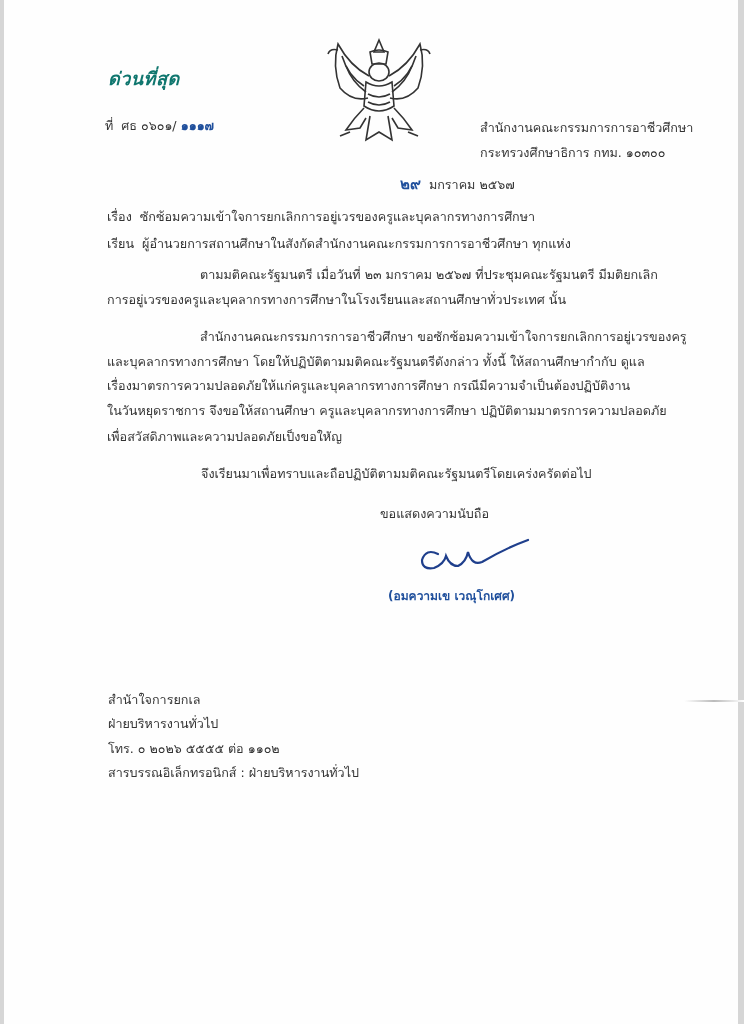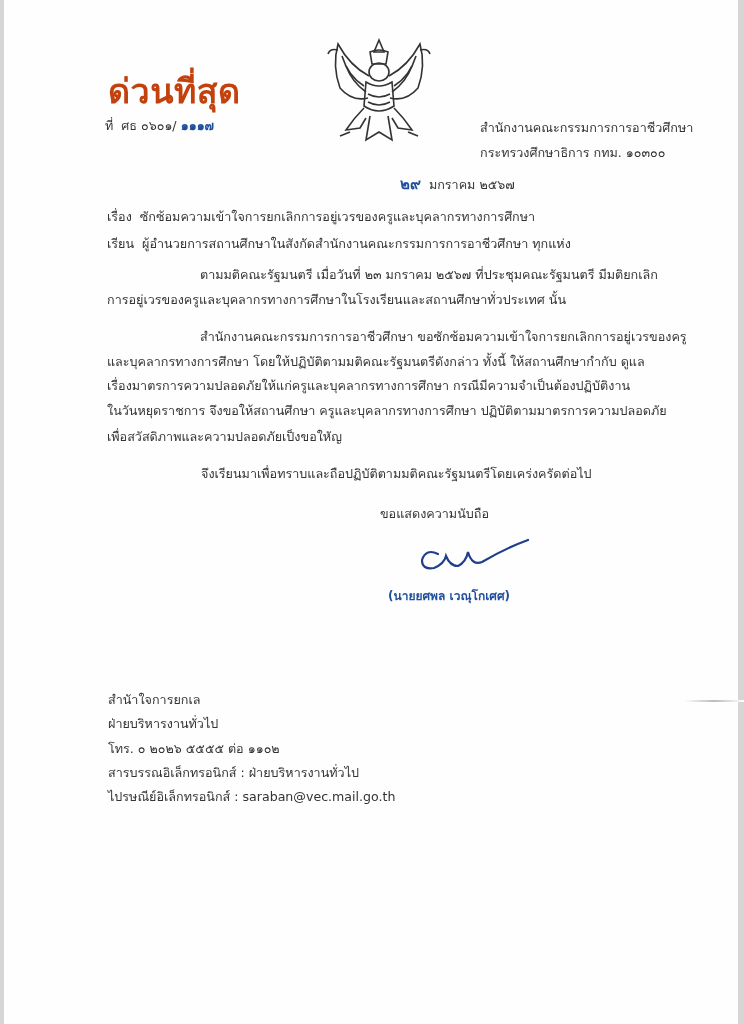--- a/index.html
+++ b/index.html
@@ -9,22 +9,23 @@
     font-family: "DejaVu Sans", "Liberation Sans", sans-serif;
     color: #2a2a2a;
   }
   .page {
     position: absolute; left: 4px; top: 0; width: 734px; height: 1024px;
     background: #fefefe;
   }
   .abs { position: absolute; white-space: nowrap; }
   .t { font-size: 12.6px; line-height: 16px; color: #333; letter-spacing: 0; }
   .urgent {
-    left: 104px; top: 64px; font-size: 34px; font-weight: bold; color: #c2410c;
+    left: 104px; top: 64px; font-size: 18px; font-weight: bold; color: #0f766e;
     letter-spacing: 0.5px;
+    font-style: italic;
   }
   .ref-label { left: 101px; top: 118px; }
   .ref-blue { color: #1f4f9c; font-weight: bold; }
   .garuda { left: 316px; top: 36px; width: 118px; height: 112px; }
   .org { left: 476px; top: 120px; }
   .org2 { left: 476px; top: 145px; text-align: center; }
   .date { left: 396px; top: 176px; }
   .date-hand { color: #1f4f9c; font-weight: bold; font-size: 15px; }
   .subject { left: 103px; top: 209px; }
   .salute { left: 103px; top: 236px; }
@@ -114,22 +115,21 @@
 
   <div class="abs t closing">จึงเรียนมาเพื่อทราบและถือปฏิบัติตามมติคณะรัฐมนตรีโดยเคร่งครัดต่อไป</div>
   <div class="abs t regards">ขอแสดงความนับถือ</div>
 
   <div class="abs sig">
     <svg width="120" height="40" viewBox="0 0 120 40">
       <path d="M22 18 Q10 12 6 24 Q6 34 18 32 Q28 28 30 20 Q34 30 42 30 Q50 26 52 16 Q56 30 66 26 Q90 12 112 4" fill="none" stroke="#1f3f8c" stroke-width="2.2" stroke-linecap="round"></path>
     </svg>
   </div>
 
-  <div class="abs signer">(นายยศพล เวณุโกเศศ)</div>
+  <div class="abs signer">(อมความเข เวณุโกเศศ)</div>
 
   <div class="abs t ft1">สำนัาใจการยกเล</div>
   <div class="abs t ft2">ฝ่ายบริหารงานทั่วไป</div>
   <div class="abs t ft3">โทร. ๐ ๒๐๒๖ ๕๕๕๕ ต่อ ๑๑๐๒</div>
   <div class="abs t ft4">สารบรรณอิเล็กทรอนิกส์ : ฝ่ายบริหารงานทั่วไป</div>
-  <div class="abs t ft5">ไปรษณีย์อิเล็กทรอนิกส์ : saraban@vec.mail.go.th</div>
 
   <div class="abs smudge"></div>
 </div>
 
 </body></html>

